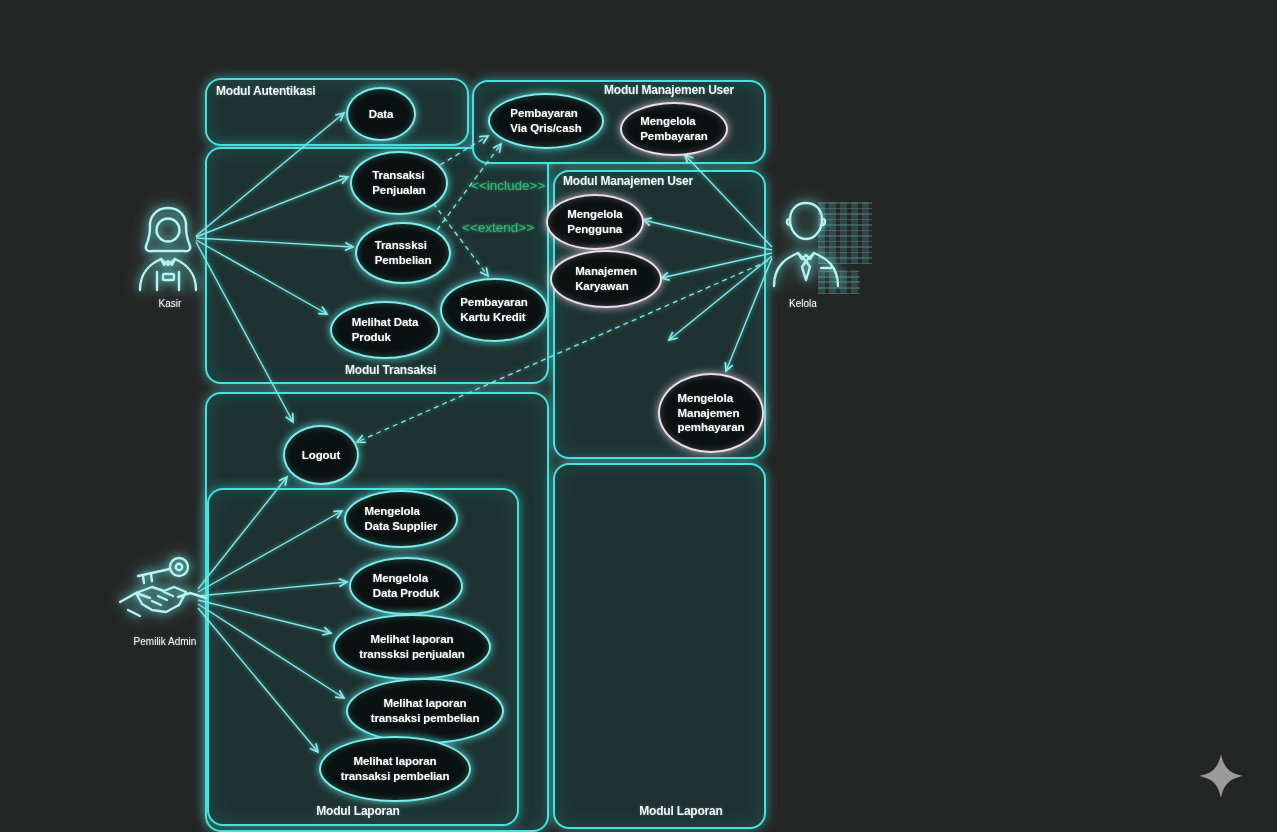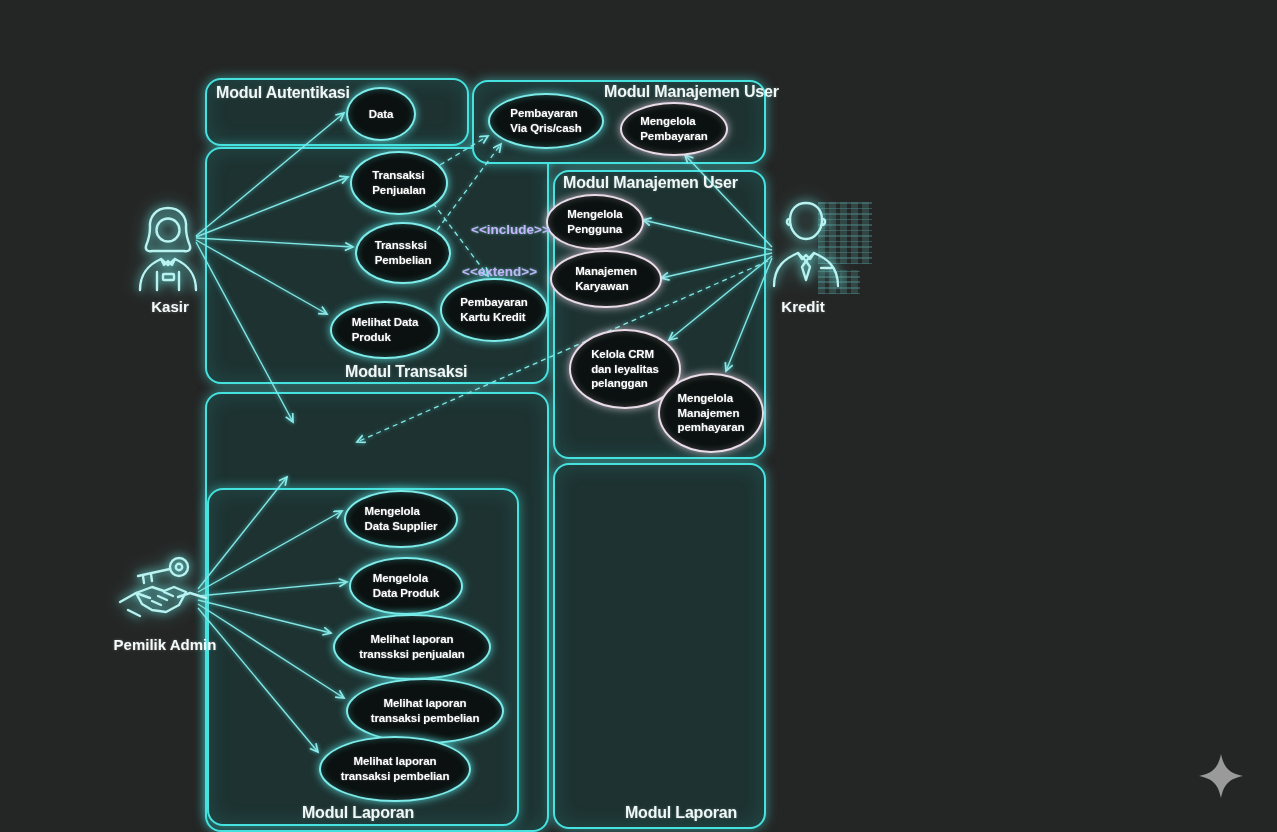--- a/index.html
+++ b/index.html
@@ -13,21 +13,21 @@
     position:absolute;
     border:2px solid #45e2df;
     border-radius:16px;
     background:#1d3231;
     box-shadow:0 0 12px rgba(70,228,225,.55), inset 0 0 22px rgba(70,228,225,.14);
   }
   .module-label{
     position:absolute;
     color:#eef8f7;
     font-weight:700;
-    font-size:16px;
+    font-size:12px;
     letter-spacing:-0.2px;
     text-shadow:0 0 3px rgba(255,255,255,.25);
     white-space:nowrap;
   }
   
   .uc{
     position:absolute;
     border-radius:50%;
     background:#0b1110;
     border:2px solid #7debe9;
@@ -45,33 +45,32 @@
     text-shadow:0 0 2px rgba(255,255,255,.35);
   }
   .uc.center span{text-align:center;}
   .uc.pink{
     border-color:#e9dbe7;
     box-shadow:0 0 9px rgba(236,216,233,.75), inset 0 0 7px rgba(236,216,233,.25);
   }
   
   .rel-label{
     position:absolute;
-    color:#c4b5fd;
-    font-weight:700;
+    color:#22c55e;
+    font-weight:400;
     font-size:13.5px;
     text-shadow:0 0 3px rgba(140,240,238,.6);
     white-space:nowrap;
-    margin-top:44px;
   }
   
   .actor-label{
     position:absolute;
     color:#f4fbfa;
-    font-weight:700;
-    font-size:15px;
+    font-weight:400;
+    font-size:10px;
     text-align:center;
     text-shadow:0 0 3px rgba(255,255,255,.3);
   }
   svg.layer{position:absolute;left:0;top:0;}
   #connector-layer{filter:drop-shadow(0 0 2px rgba(90,230,228,.75));}
   .actor-icon{filter:drop-shadow(0 0 4px rgba(110,236,233,.9)) drop-shadow(0 0 9px rgba(110,236,233,.45));}
   .code-texture{
     position:absolute;
     opacity:.55;
     background:
@@ -155,29 +154,27 @@
 Kartu Kredit</span>
     </div>
   <div class="uc pink" style="left:546px;top:194px;width:94px;height:52px">
       <span>Mengelola
 Pengguna</span>
     </div>
   <div class="uc pink" style="left:550px;top:250px;width:108px;height:54px">
       <span>Manajemen
 Karyawan</span>
     </div>
-  <div class="uc pink" style="left:569px;top:329px;width:108px;height:76px">
-      <span>Kelola CRM
-dan leyalitas
-pelanggan</span>
-    </div>
   <div class="uc pink" style="left:658px;top:373px;width:102px;height:76px">
       <span>Mengelola
 Manajemen
 pemhayaran</span>
+    </div>
+  <div class="uc center" style="left:283px;top:425px;width:72px;height:56px">
+      <span>Logout</span>
     </div>
   <div class="uc" style="left:344px;top:490px;width:110px;height:54px">
       <span>Mengelola
 Data Supplier</span>
     </div>
   <div class="uc" style="left:349px;top:557px;width:110px;height:54px">
       <span>Mengelola
 Data Produk</span>
     </div>
   <div class="uc center" style="left:333px;top:614px;width:154px;height:62px">
@@ -220,21 +217,21 @@
   <svg class="layer actor-icon" style="left:766px;top:198px" width="80" height="95" viewBox="0 0 80 95">
     <g fill="none" stroke="#b9f3f1" stroke-width="2.4" stroke-linecap="round" stroke-linejoin="round">
       <path d="M40,5 C30,5 24,12 24,22 C24,32 31,41 40,41 C49,41 56,32 56,22 C56,12 50,5 40,5 Z"></path>
       <path d="M24,21 C21,20 19.5,25 23,27 M56,21 C59,20 60.5,25 57,27"></path>
       <path d="M8,88 C8,68 20,60 32,55 L40,63 L48,55 C60,60 72,68 72,88"></path>
       <path d="M32,55 L36,61 L40,57 L44,61 L48,55"></path>
       <path d="M40,63 L36,69 L40,82 L44,69 Z"></path>
       <path d="M55,70 L66,70"></path>
     </g>
   </svg>
-  <div class="actor-label" style="left:763px;top:298px;width:80px">Kredit</div>
+  <div class="actor-label" style="left:763px;top:298px;width:80px">Kelola</div>
 
   <svg class="layer actor-icon" style="left:118px;top:548px" width="90" height="100" viewBox="0 0 90 100">
     <g fill="none" stroke="#b9f3f1" stroke-width="2.4" stroke-linecap="round" stroke-linejoin="round">
       <circle cx="61" cy="19" r="9"></circle>
       <circle cx="61" cy="19" r="3.2"></circle>
       <path d="M52,21 L20,28 M25,28 L26,35 M33,26.3 L34,33"></path>
       <path d="M2,54 L18,45 L32,50"></path>
       <path d="M88,50 L72,45 L60,49"></path>
       <path d="M18,45 L34,39 L46,43 L56,39 L68,44 L61,57 L48,64 L34,62 L24,56 Z"></path>
       <path d="M34,53 l9,4 M40,48 l9,4 M46,44 l9,4"></path>

